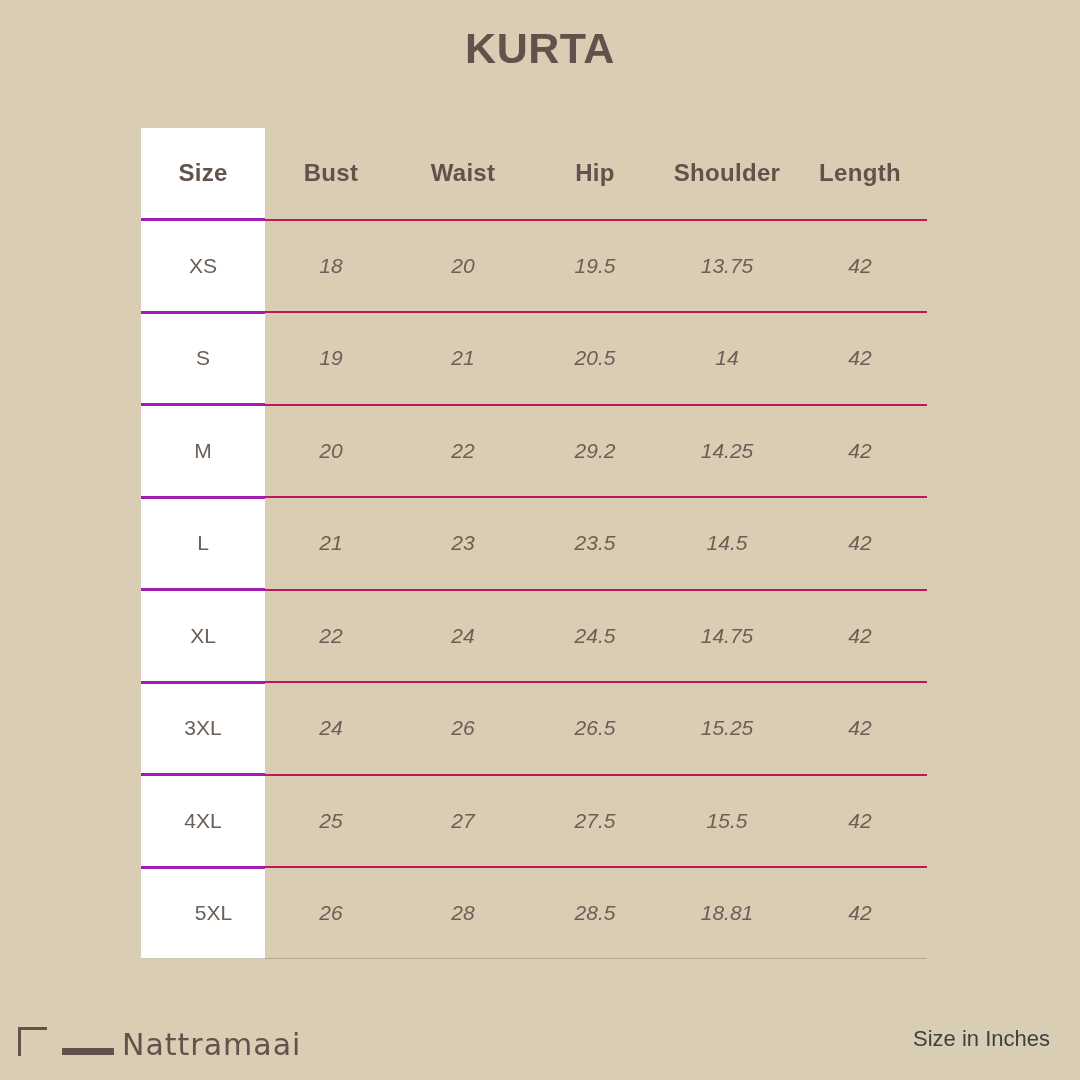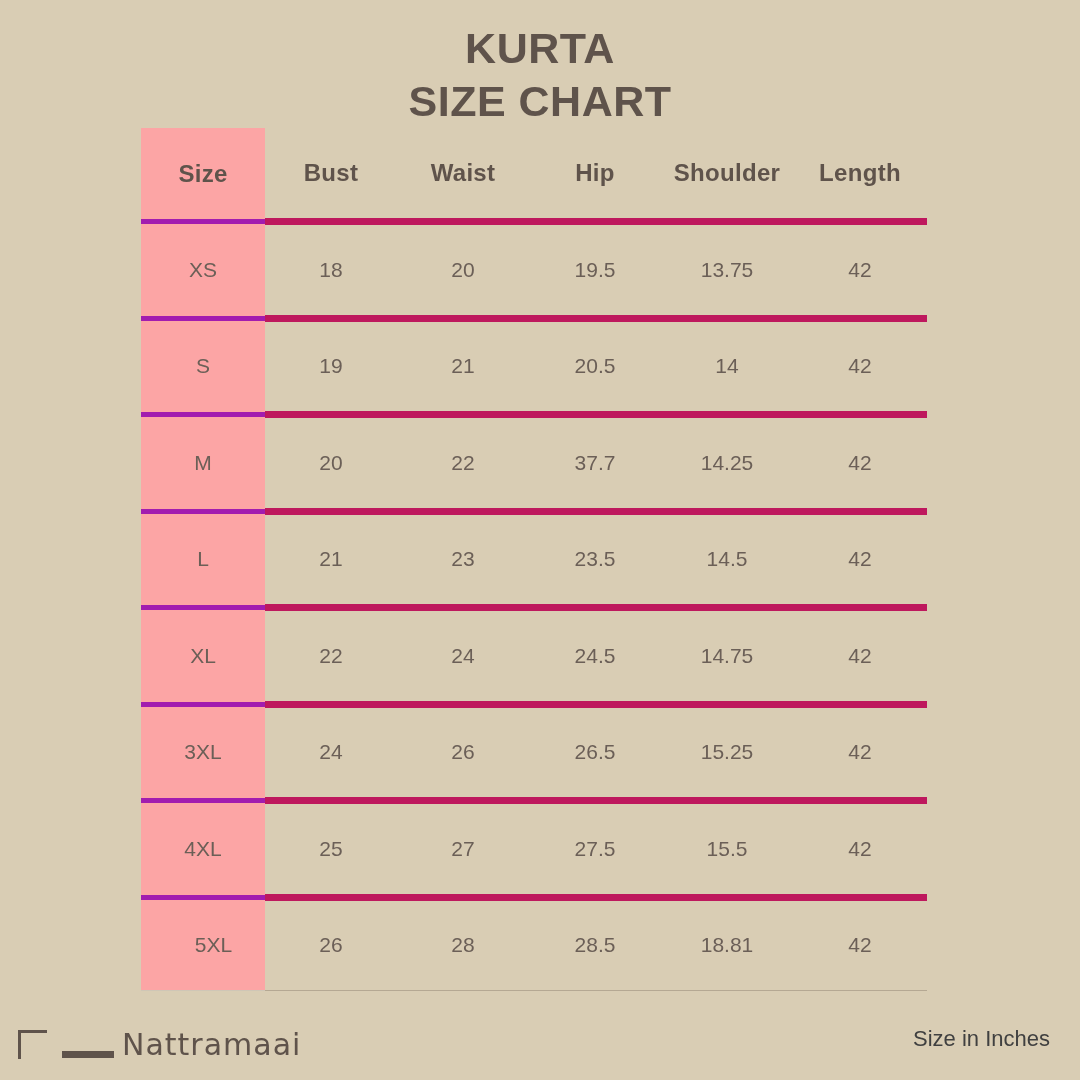--- a/index.html
+++ b/index.html
@@ -62,35 +62,36 @@
     font-size: 21px;
     font-weight: normal;
     color: #6b5f57;
   }
   
   .col-size {
     width: 124px;
     background: #e9e4da;
   }
   .cell-size {
-    background: #fca5a5;
+    background: #ffffff;
   }
   
   tbody tr td.datacell {
-    border-top: 7px solid #be185d;
+    border-top: 2px solid #be185d;
+    font-style: italic;
   }
   thead th.datacell {
     border-bottom: 1px solid #737373;
   }
   tbody tr:last-child td.datacell {
     border-bottom: 1px solid #b5a893;
   }
   
   tbody tr td.cell-size {
-    border-top: 5px solid #a21caf;
+    border-top: 3px solid #a21caf;
   }
   thead th.cell-size {
     border-bottom: 1px solid #cfc6b6;
   }
   tbody tr:last-child td.cell-size {
     border-bottom: 1px solid #cfc6b6;
     padding-left: 22px;
   }
 
   .footer-note {
@@ -98,21 +99,21 @@
     right: 30px;
     bottom: 28px;
     font-size: 22px;
     color: #404040;
   }
   .brand {
     position: absolute;
     left: 18px;
     bottom: 18px;
     display: flex;
-    align-items: center;
+    align-items: flex-start;
     gap: 8px;
   }
   .brand-mark {
     width: 96px;
     height: 30px;
     position: relative;
   }
   .brand-mark .bracket-l {
     position: absolute;
     left: 0;
@@ -137,21 +138,20 @@
     font-family: "DejaVu Sans", sans-serif;
   }
 </style>
 </head>
 <body>
 
 <div class="page">
 
   <div class="title">
     <span class="line1">KURTA</span>
-    <span class="line2">SIZE CHART</span>
   </div>
 
   <div class="table-wrap">
     <table class="size-chart">
       <colgroup>
         <col class="col-size">
         <col style="width:132px">
         <col style="width:132px">
         <col style="width:132px">
         <col style="width:132px">
@@ -181,21 +181,21 @@
           <td class="datacell">19</td>
           <td class="datacell">21</td>
           <td class="datacell">20.5</td>
           <td class="datacell">14</td>
           <td class="datacell">42</td>
         </tr>
         <tr>
           <td class="cell-size">M</td>
           <td class="datacell">20</td>
           <td class="datacell">22</td>
-          <td class="datacell">37.7</td>
+          <td class="datacell">29.2</td>
           <td class="datacell">14.25</td>
           <td class="datacell">42</td>
         </tr>
         <tr>
           <td class="cell-size">L</td>
           <td class="datacell">21</td>
           <td class="datacell">23</td>
           <td class="datacell">23.5</td>
           <td class="datacell">14.5</td>
           <td class="datacell">42</td>

